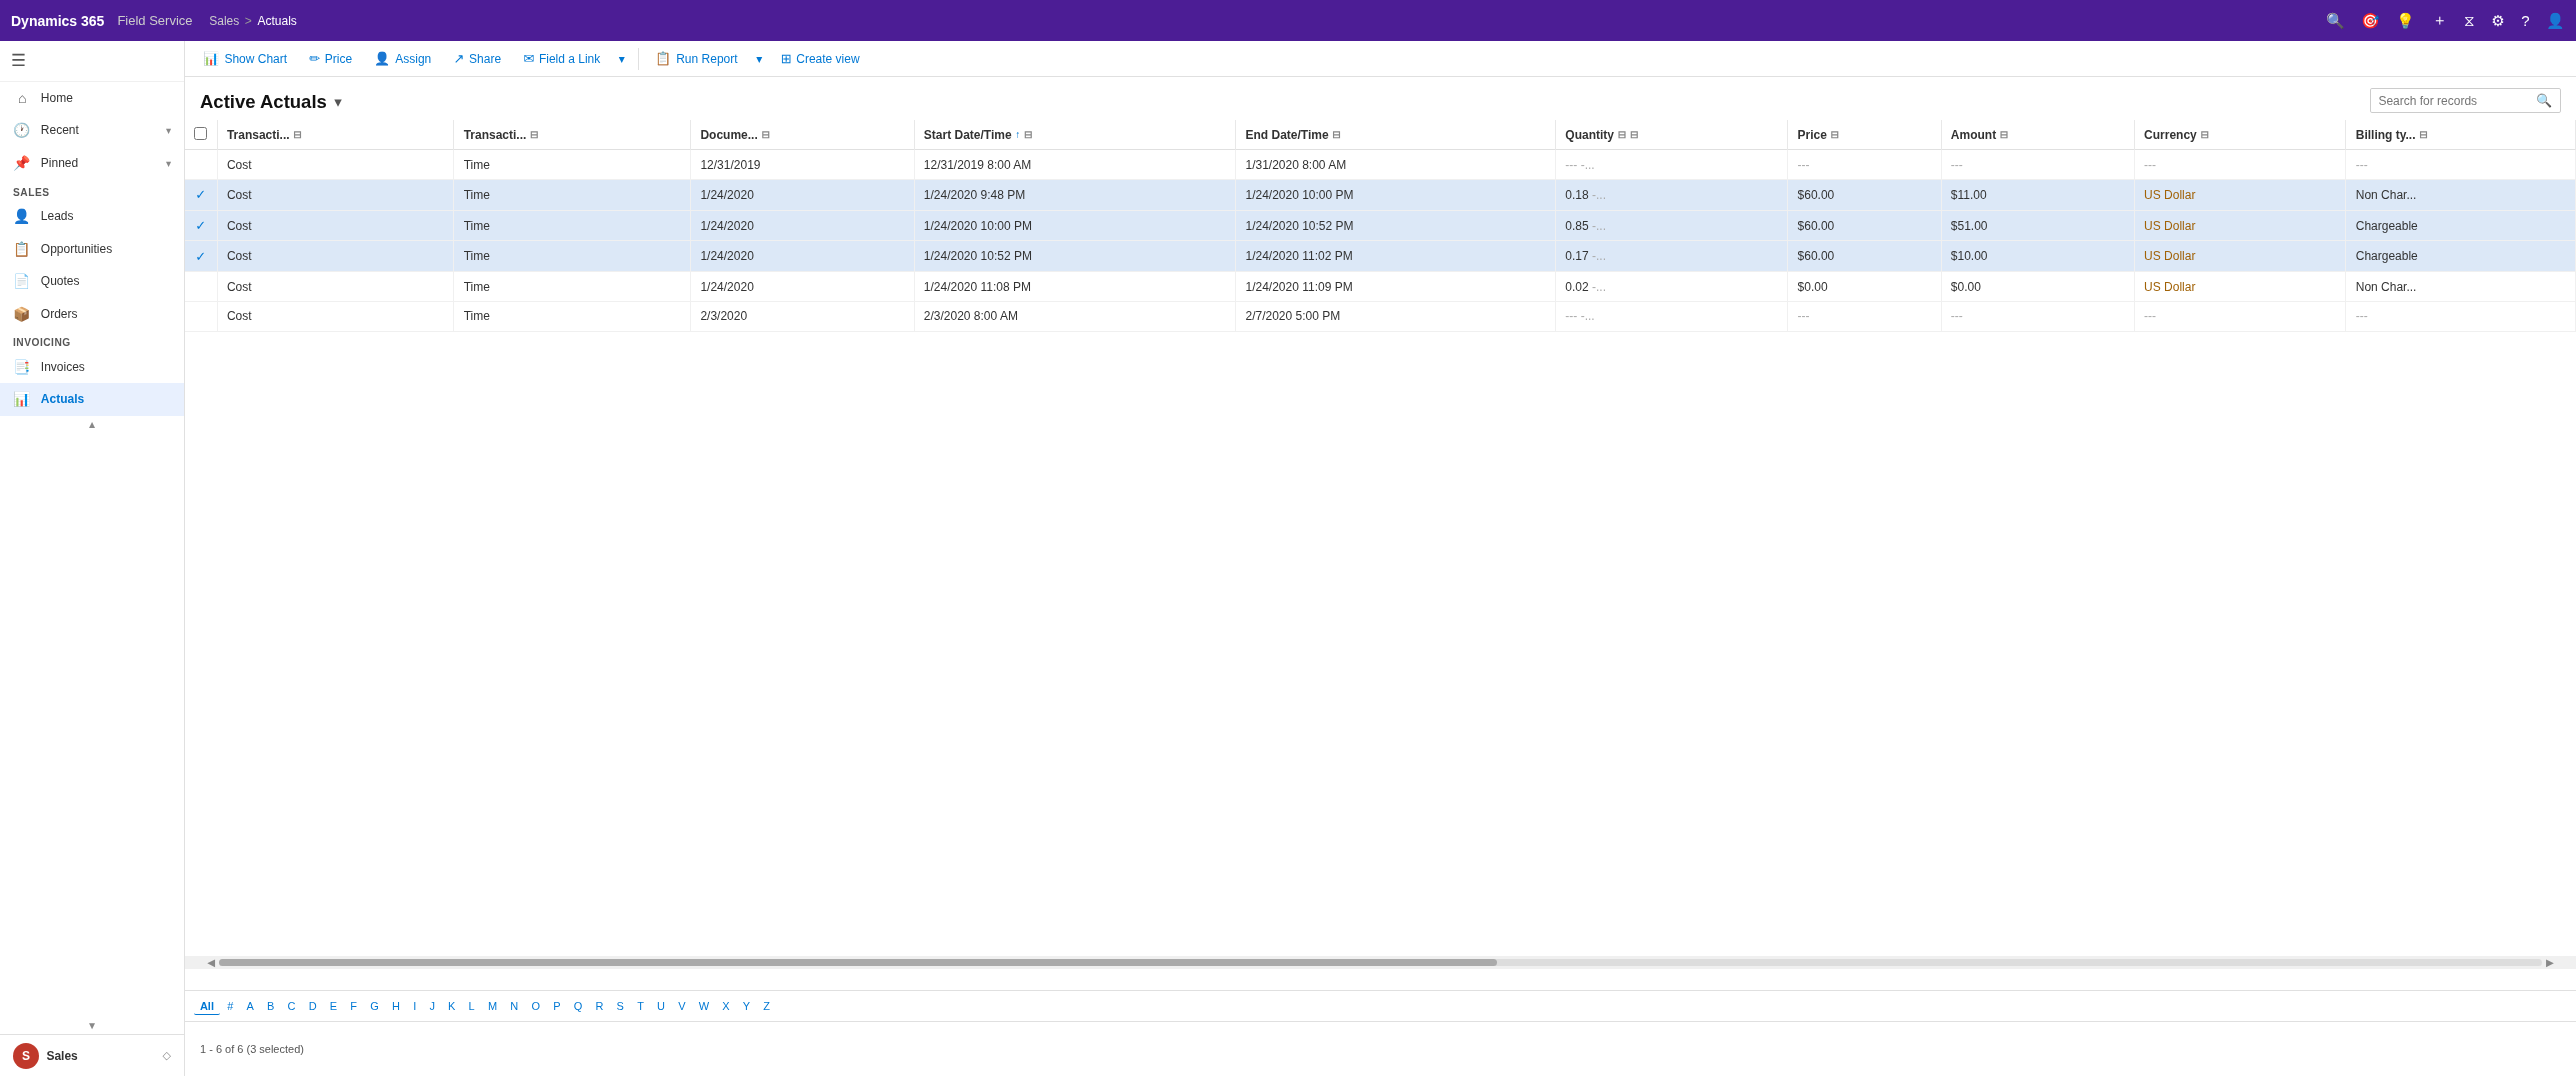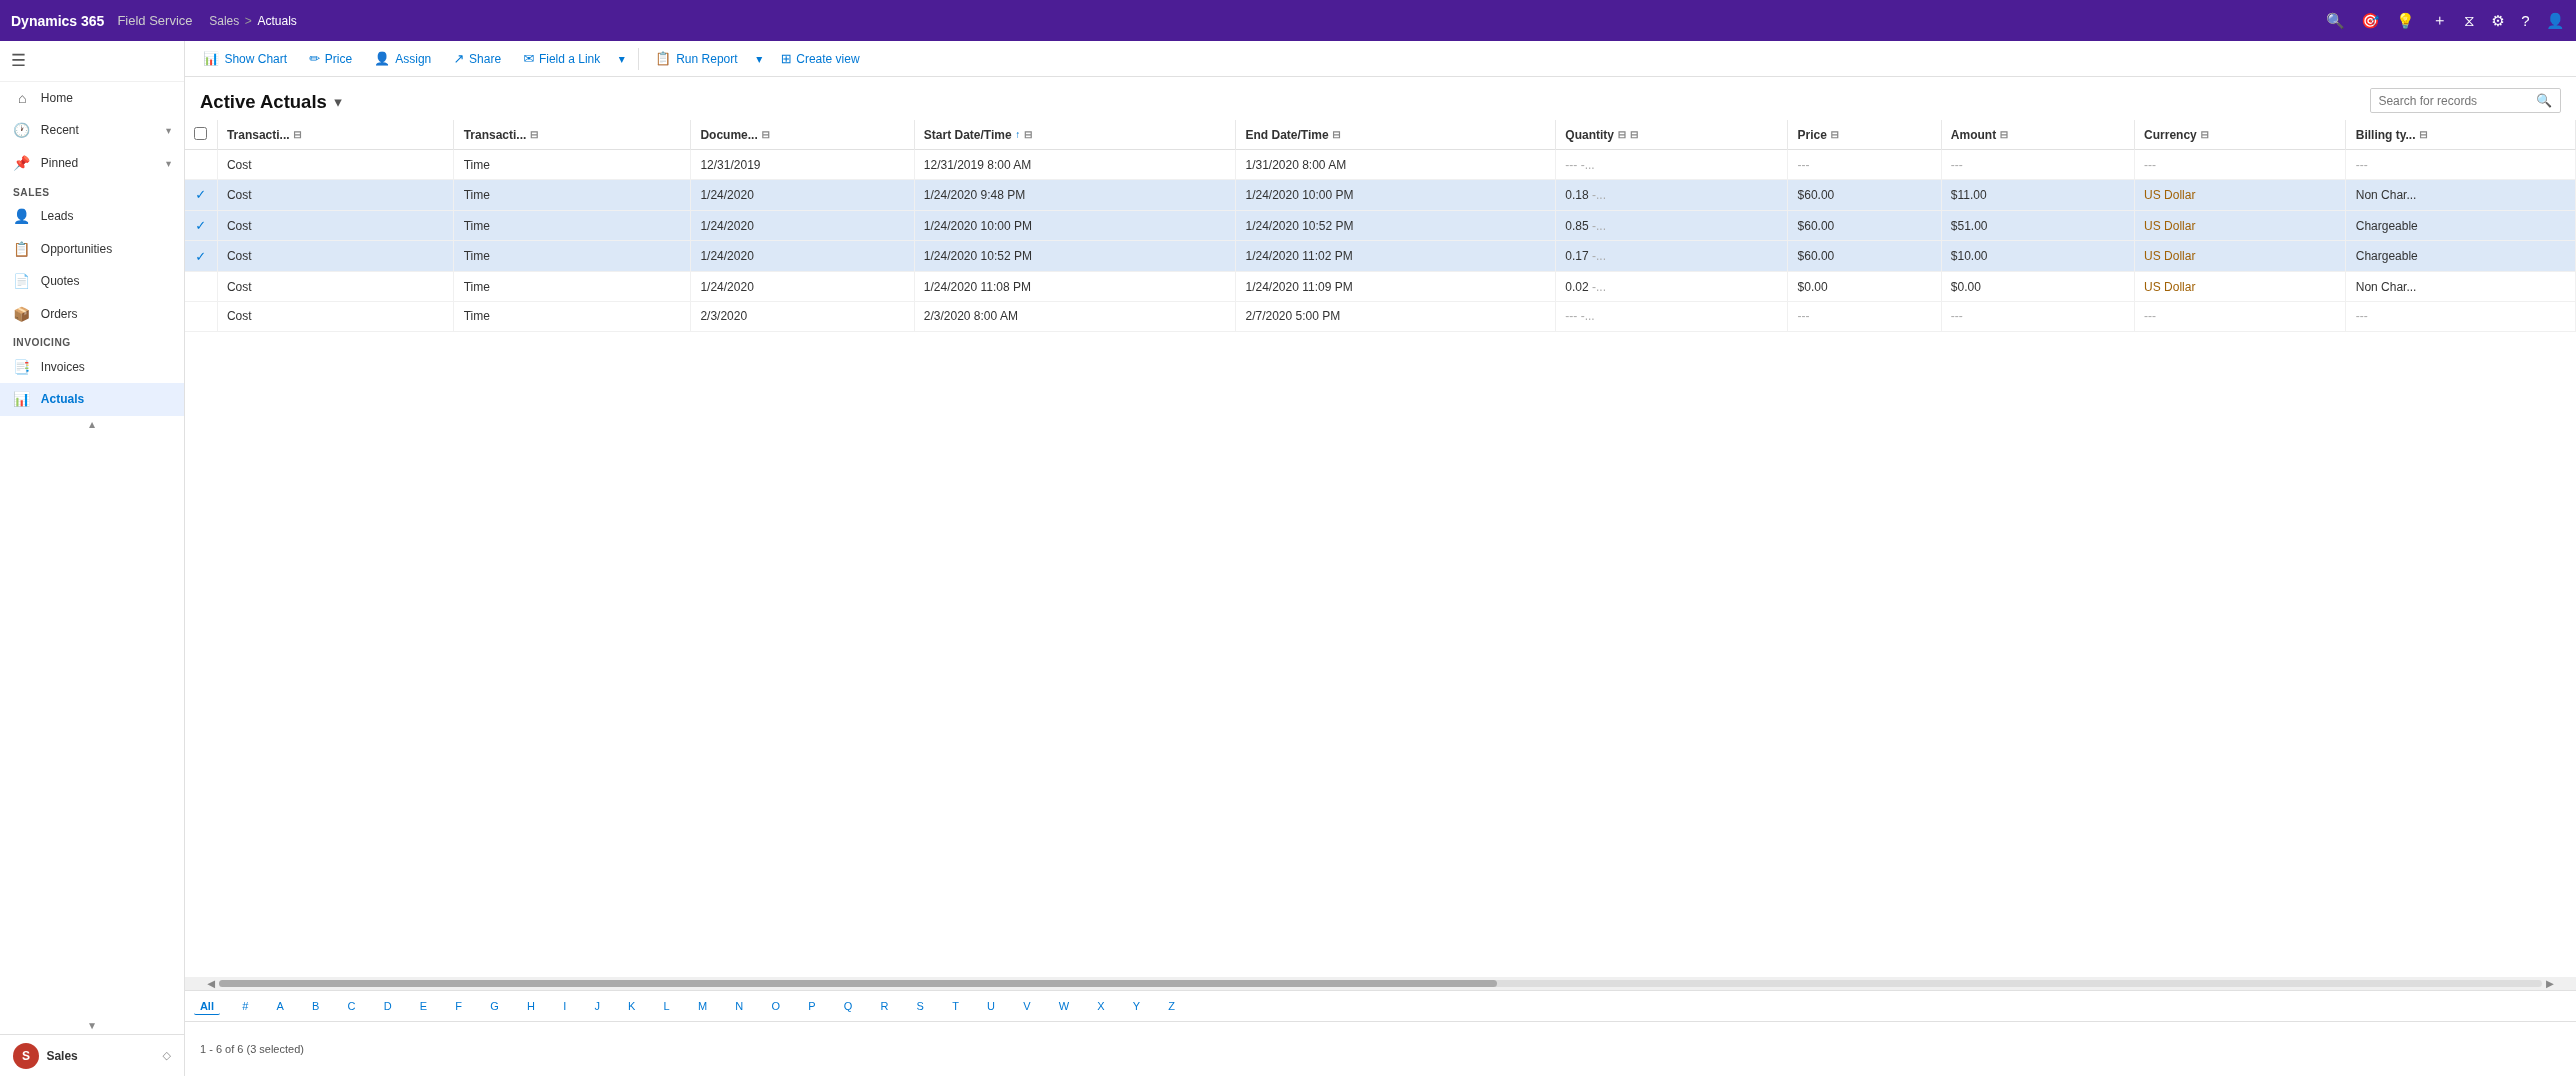--- a/index.html
+++ b/index.html
@@ -253,21 +253,22 @@
     .dash { color: #aaa; }
 
     
     .alpha-bar {
       display: flex;
       align-items: flex-start;
       padding: 5.6px 9.3px;
       border-top: 0.9px solid #e0e0e0;
       background: white;
       flex-shrink: 0;
-      gap: 17px;
+      gap: 2px;
+      margin-top: 21px;
     }
     .alpha-char {
       padding: 2.8px 5.6px;
       font-size: 11px;
       color: #0078d4;
       cursor: pointer;
       border-radius: 1.9px;
     }
     .alpha-char.active { font-weight: 700; border-bottom: 1.9px solid #0078d4; }
 

